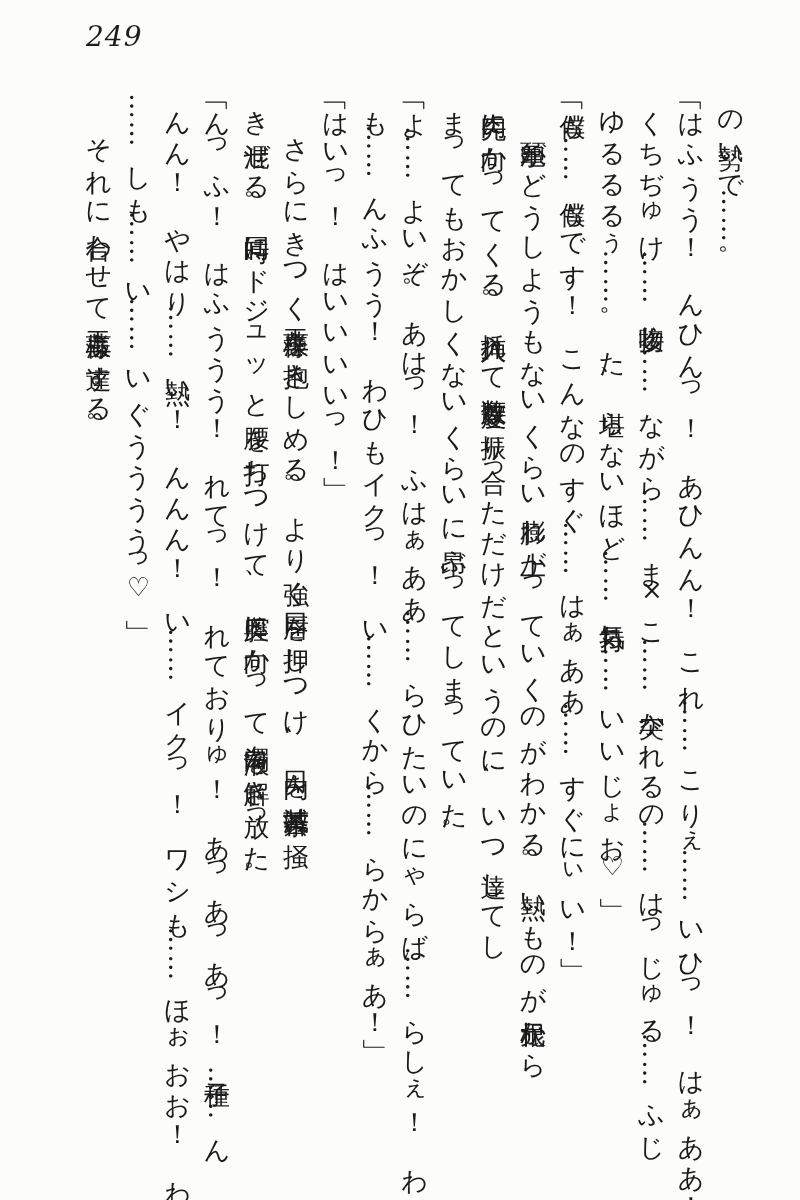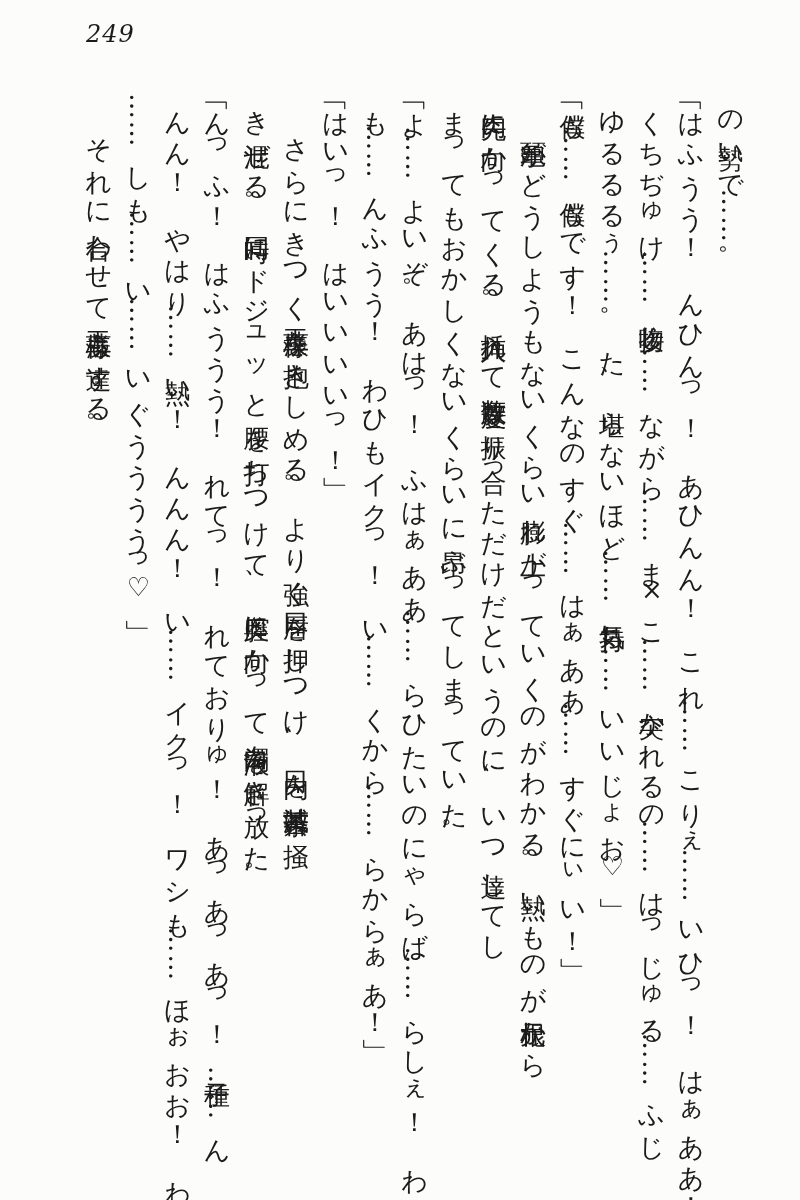--- a/index.html
+++ b/index.html
@@ -16,21 +16,21 @@
     }
     .page {
       position: absolute;
       inset: 0;
       background: #fcfcfb;
     }
     .page-number {
       position: absolute;
       top: 20px;
       left: 86px;
-      font-size: 24px;
+      font-size: 28px;
       font-style: italic;
       color: #1c1c1c;
       font-family: "DejaVu Serif", serif;
       letter-spacing: 1px;
     }
     .text-block {
       position: absolute;
       top: 93px;
       right: 50px;
       height: 1062px;

